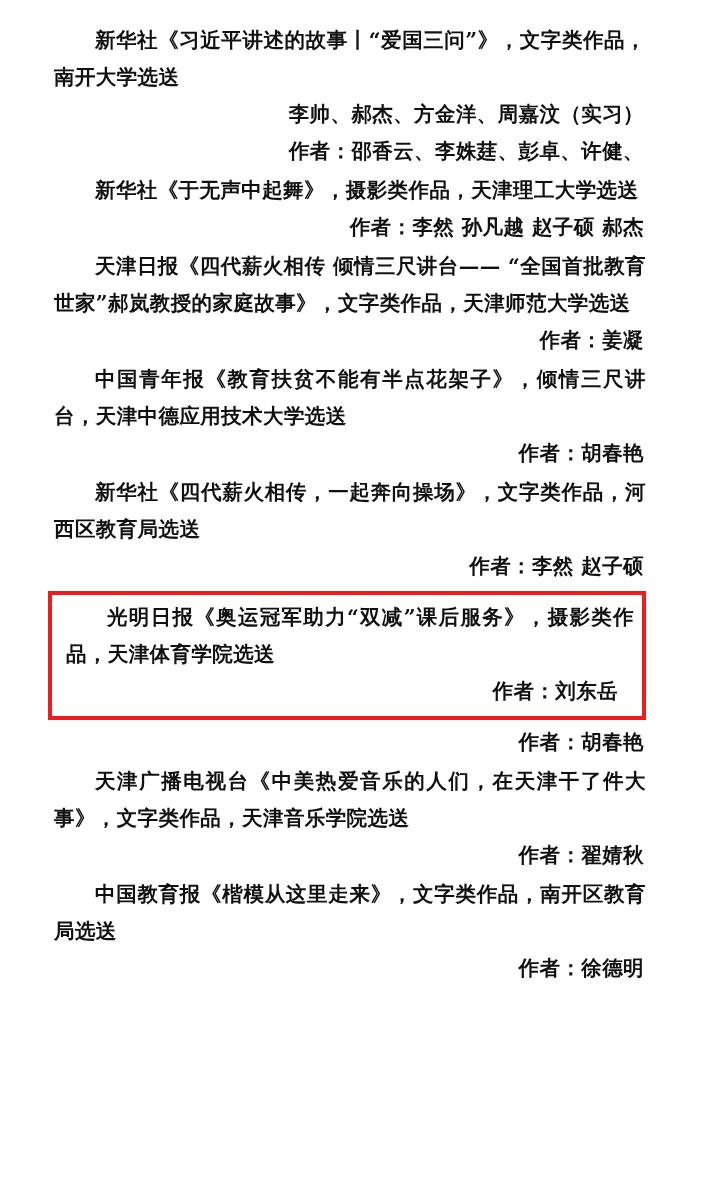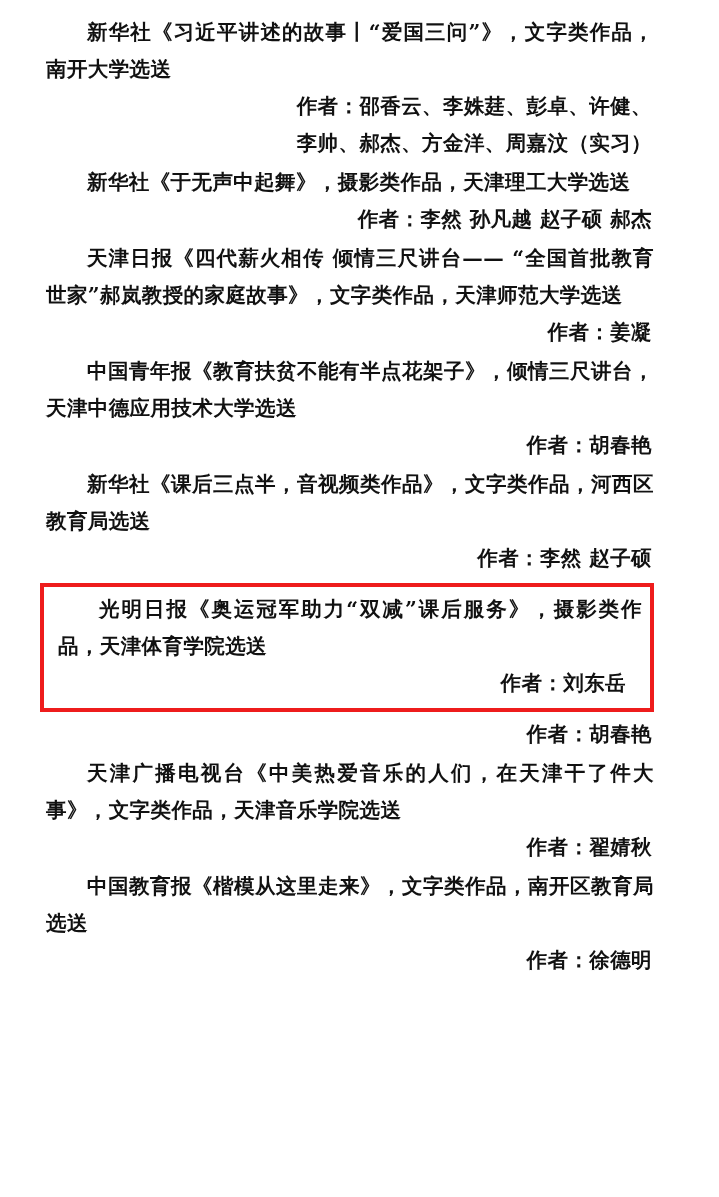--- a/index.html
+++ b/index.html
@@ -12,21 +12,21 @@
     height: 1197px;
     font-family: "DejaVu Serif", "Liberation Serif", serif;
     color: #111111;
     position: relative;
     overflow: hidden;
   }
   .page {
     position: relative;
     width: 696px;
     height: 1197px;
-    padding: 8px;
+    padding: 16px;
     box-sizing: border-box;
   }
   .content {
     padding: 6px 34px 0 38px;
     box-sizing: border-box;
   }
   .entry {
     position: relative;
     margin: 0 0 2px 0;
   }
@@ -63,42 +63,42 @@
   }
 </style>
 </head>
 <body>
 
 <div class="page">
   <div class="content">
 
     <div class="entry">
       <div class="body-line">新华社《习近平讲述的故事丨“爱国三问”》，文字类作品，南开大学选送</div>
+      <div class="author-line">李帅、郝杰、方金洋、周嘉汶（实习）</div>
       <div class="author-line">作者：邵香云、李姝莛、彭卓、许健、</div>
-      <div class="author-line">李帅、郝杰、方金洋、周嘉汶（实习）</div>
     </div>
 
     <div class="entry">
       <div class="body-line">新华社《于无声中起舞》，摄影类作品，天津理工大学选送</div>
       <div class="author-line">作者：李然 孙凡越 赵子硕 郝杰</div>
     </div>
 
     <div class="entry">
       <div class="body-line">天津日报《四代薪火相传 倾情三尺讲台—— “全国首批教育世家”郝岚教授的家庭故事》，文字类作品，天津师范大学选送</div>
       <div class="author-line">作者：姜凝</div>
     </div>
 
 
     <div class="entry">
       <div class="body-line">中国青年报《教育扶贫不能有半点花架子》，倾情三尺讲台，天津中德应用技术大学选送</div>
       <div class="author-line">作者：胡春艳</div>
     </div>
 
     <div class="entry">
-      <div class="body-line">新华社《课后三点半，音视频类作品》，文字类作品，河西区教育局选送</div>
+      <div class="body-line">新华社《四代薪火相传，一起奔向操场》，文字类作品，河西区教育局选送</div>
       <div class="author-line">作者：李然 赵子硕</div>
     </div>
 
     <div class="highlight-box">
       <div class="body-line">光明日报《奥运冠军助力“双减”课后服务》，摄影类作品，天津体育学院选送</div>
       <div class="author-line">作者：刘东岳</div>
     </div>
 
     <div class="entry">
       <div class="author-line">作者：胡春艳</div>

